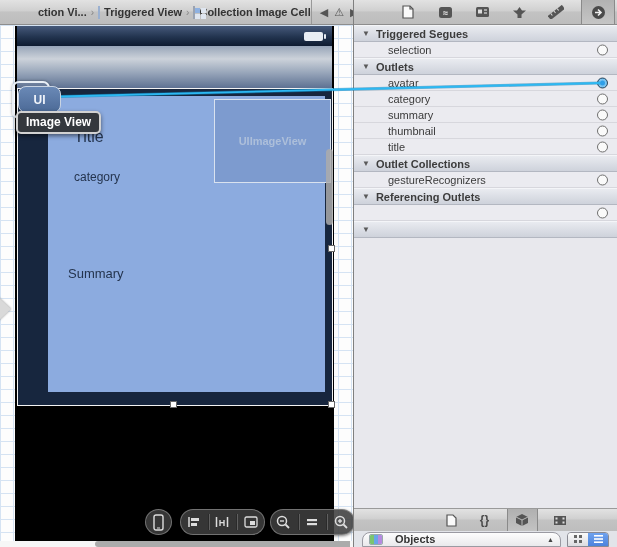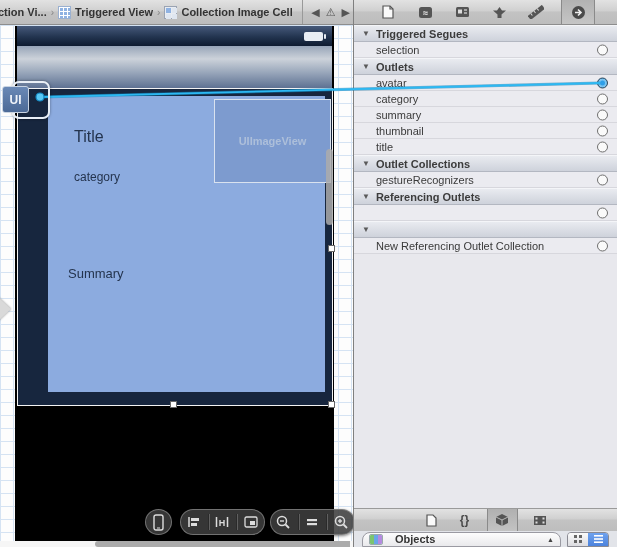--- a/index.html
+++ b/index.html
@@ -3,21 +3,21 @@
 <meta charset="utf-8">
 <style>
   * { margin:0; padding:0; box-sizing:border-box; }
   html,body { width:617px; height:547px; overflow:hidden; }
   body { font-family:"Liberation Sans", sans-serif; background:#e8e8ed; position:relative; }
   .abs { position:absolute; }
 
   
   #editor { left:0; top:0; width:353px; height:547px; background:#fff; }
 
-  .barGrad { background:linear-gradient(180deg,#e2e2e2 0%,#d0d0d0 45%,#c3c3c3 50%,#bdbdbd 100%); border-bottom:1px solid #8d8d8d; }
+  .barGrad { background:linear-gradient(180deg,#e2e2e2 0%,#d0d0d0 45%,#c3c3c3 50%,#bdbdbd 100%); border-bottom:1px solid #8d8d8d;padding-left:40px; }
   #jumpbar { left:0; top:0; width:353px; height:25px; display:flex; align-items:center; font-size:11px; color:#222; overflow:hidden; white-space:nowrap; }
   #jumpbar .crumbtxt { font-weight:bold; color:#333; }
   #jumpbar .sep { color:#888; margin:0 4px; font-size:10px; }
   .crumb-ico { width:13px; height:13px; display:inline-block; margin-right:4px; border:1px solid #9ab0d0; background:
       linear-gradient(#fff 1px, transparent 1px) 0 0/4px 4px,
       linear-gradient(90deg,#fff 1px, transparent 1px) 0 0/4px 4px, #8fb2e2; }
   .crumb-ico.cell { background:#e8ecf2; border:1px solid #9aa3b2; position:relative; }
   .crumb-ico.cell:before { content:""; position:absolute; left:1px; top:1px; width:5px; height:5px; background:#8fb2e2; box-shadow:6px 0 0 #dfe6f0,0 6px 0 #dfe6f0,6px 6px 0 #dfe6f0; }
   .navarrows { margin-left:auto; display:flex; align-items:center; border-left:1px solid #999; padding-left:5px; height:100%; }
   .navarrows span { margin:0 3px; font-size:11px; color:#555; }
@@ -39,21 +39,21 @@
   #lbl-title { left:26px; top:32px; font-size:16px; }
   #lbl-category { left:26px; top:74px; font-size:12px; }
   #lbl-summary { left:20px; top:170px; font-size:13px; }
   #uiimageview { left:196px; top:10px; width:117px; height:84px; background:#7d9bcf; border:1px solid #d9e2ef; display:flex; align-items:center; justify-content:center; }
   #uiimageview span { color:#adbfda; font-weight:bold; font-size:11px; }
   .handle { width:7px; height:7px; background:#fff; border:1px solid #666; }
   #h-right { left:310px; top:156px; } #h-bottom { left:152px; top:312px; } #h-br { left:310px; top:312px; }
 
   
   #drag-sel { left:12px; top:56px; width:38px; height:38px; border:2px solid #e9eff6; border-radius:7px; box-shadow:0 0 3px rgba(0,0,0,.4); }
-  #drag-badge { left:2px; top:61px; width:27px; height:27px; background:linear-gradient(#6a89b6,#4c6a97); border:1px solid #c9d4e2; border-radius:3px; color:#f0f4fa; font-weight:bold; font-size:12px; display:flex; align-items:center; justify-content:center; overflow:hidden; }
+  #drag-badge { left:18px; top:61px; width:43px; height:27px; background:linear-gradient(#6a89b6,#4c6a97); border:1px solid #c9d4e2; border-radius:8px; color:#f0f4fa; font-weight:bold; font-size:12px; display:flex; align-items:center; justify-content:center; overflow:hidden; }
   #tooltip { left:16px; top:86px; background:#34383d; border:2px solid #d2d2d2; border-radius:5px; color:#fff; font-weight:bold; font-size:12px; padding:2px 8px 3px; box-shadow:0 2px 4px rgba(0,0,0,.5); }
 
   #entry-arrow { left:-4px; top:270px; width:0; height:0; border-top:14px solid transparent; border-bottom:14px solid transparent; border-left:15px solid #d9d9d9; filter:drop-shadow(0 0 1px #909090); }
 
   
   .pill { background:rgba(62,62,62,.88); border:1px solid rgba(140,140,140,.7); border-radius:13px; height:26px; display:flex; align-items:center; box-shadow:0 1px 3px rgba(0,0,0,.5); }
   #btn-device { left:128px; top:483px; width:27px; height:26px; border-radius:50%; justify-content:center; }
   #toolbar-layout { left:163px; top:483px; width:85px; justify-content:space-around; }
   #toolbar-zoom { left:253px; top:483px; width:85px; justify-content:space-around; }
   .tooldiv { width:1px; height:16px; background:#2a2a2a; box-shadow:1px 0 0 rgba(160,160,160,.4); }
@@ -65,21 +65,21 @@
 
   
   #inspector { left:353px; top:0; width:264px; height:547px; background:#e8e8ed; border-left:1px solid #7f7f7f; }
   #insp-tabbar { left:0; top:0; width:100%; height:25px; display:flex; align-items:center; justify-content:center; gap:13px; }
   .tab { width:24px; height:24px; display:flex; align-items:center; justify-content:center; }
   .tab.selected { background:linear-gradient(180deg,#b2b2b2,#c5c5c5); border-left:1px solid #8a8a8a; border-right:1px solid #8a8a8a; width:34px; height:24px; }
 
   .sec-header { width:100%; height:17px; background:linear-gradient(180deg,#e9ebf0,#ced2db); border-top:1px solid #f4f5f8; border-bottom:1px solid #b3b7c1; display:flex; align-items:center; font-size:11px; font-weight:bold; color:#3c3c3c; }
   .sec-header .tri { font-size:8px; color:#5a5a5a; margin:0 6px 0 8px; }
   .row { width:100%; height:16px; background:#ebebf0; border-bottom:1px solid #d7d7dd; display:flex; align-items:center; font-size:11px; color:#3a3a3a; position:relative; }
-  .row .rlabel { margin-left:22px; }
+  .row .rlabel { margin-left:34px; }
   .circ { position:absolute; right:9px; top:50%; transform:translateY(-50%); width:11px; height:11px; border:1.5px solid #6f6f6f; border-radius:50%; background:#fafafa; }
   .circ.connected { background:#2f9fe8; border-color:#3a4a58; box-shadow:inset 0 0 0 2px #7cc4f0; }
 
   
   #lib-tabbar { left:0; top:508px; width:100%; height:23px; border-top:1px solid #9a9a9a; display:flex; align-items:center; justify-content:center; gap:11px; }
   .libtab { width:22px; height:22px; display:flex; align-items:center; justify-content:center; font-size:12px; color:#4a4a4a; font-weight:bold; }
   .libtab.selected { background:linear-gradient(180deg,#b0b0b0,#c3c3c3); border-left:1px solid #8a8a8a; border-right:1px solid #8a8a8a; width:31px; }
   #lib-header { left:0; top:531px; width:100%; height:16px; background:#e2e4e9; display:flex; align-items:center; padding:0 8px; gap:6px; }
   #objects-dd { flex:1; height:15px; background:linear-gradient(#fdfdfd,#e9e9ec); border:1px solid #9a9aa2; border-radius:8px 8px 0 0; display:flex; align-items:center; font-size:11px; font-weight:bold; color:#333; padding:0 6px; gap:12px; }
   #objects-ico { width:14px; height:11px; border:1px solid #9aa; border-radius:2px; overflow:hidden; display:flex; }
@@ -189,20 +189,21 @@
               <line x1="4" y1="6" x2="8" y2="6" stroke="#ddd" stroke-width="1.4"></line>
               <line x1="6" y1="4" x2="6" y2="8" stroke="#ddd" stroke-width="1.4"></line>
               <line x1="9.5" y1="9.5" x2="13" y2="13" stroke="#ddd" stroke-width="1.8"></line>
             </svg>
         </span>
       </div>
     </div>
 
     <div id="drag-sel" class="abs"></div>
     <div id="drag-badge" class="abs">UI</div>
+    <div id="tooltip" class="abs">Image View</div>
 
     <div id="canvas-vscroll" class="abs"></div>
   </div>
 
   <div id="editor-hscroll-track" class="abs"></div>
   <div id="editor-hscroll" class="abs"></div>
 </div>
 
 <div id="inspector" class="abs">
 
@@ -298,24 +299,20 @@
     <div class="sec-header">
       <span class="tri">▼</span>
       <span>Referencing Outlets</span>
     </div>
     <div class="row">
       <span class="circ"></span>
     </div>
 
     <div class="sec-header">
       <span class="tri">▼</span>
-    </div>
-    <div class="row">
-      <span class="rlabel">New Referencing Outlet Collection</span>
-      <span class="circ"></span>
     </div>
   </div>
 
   <div id="lib-tabbar" class="abs barGrad" style="border-bottom:none;">
     <span class="libtab">
       <svg width="11" height="13">
           <path d="M1 1 h6 l3 3 v8 H1 Z" fill="#fafafa" stroke="#555" stroke-width="1.2"></path>
         </svg>
     </span>
     <span class="libtab">{}</span>

